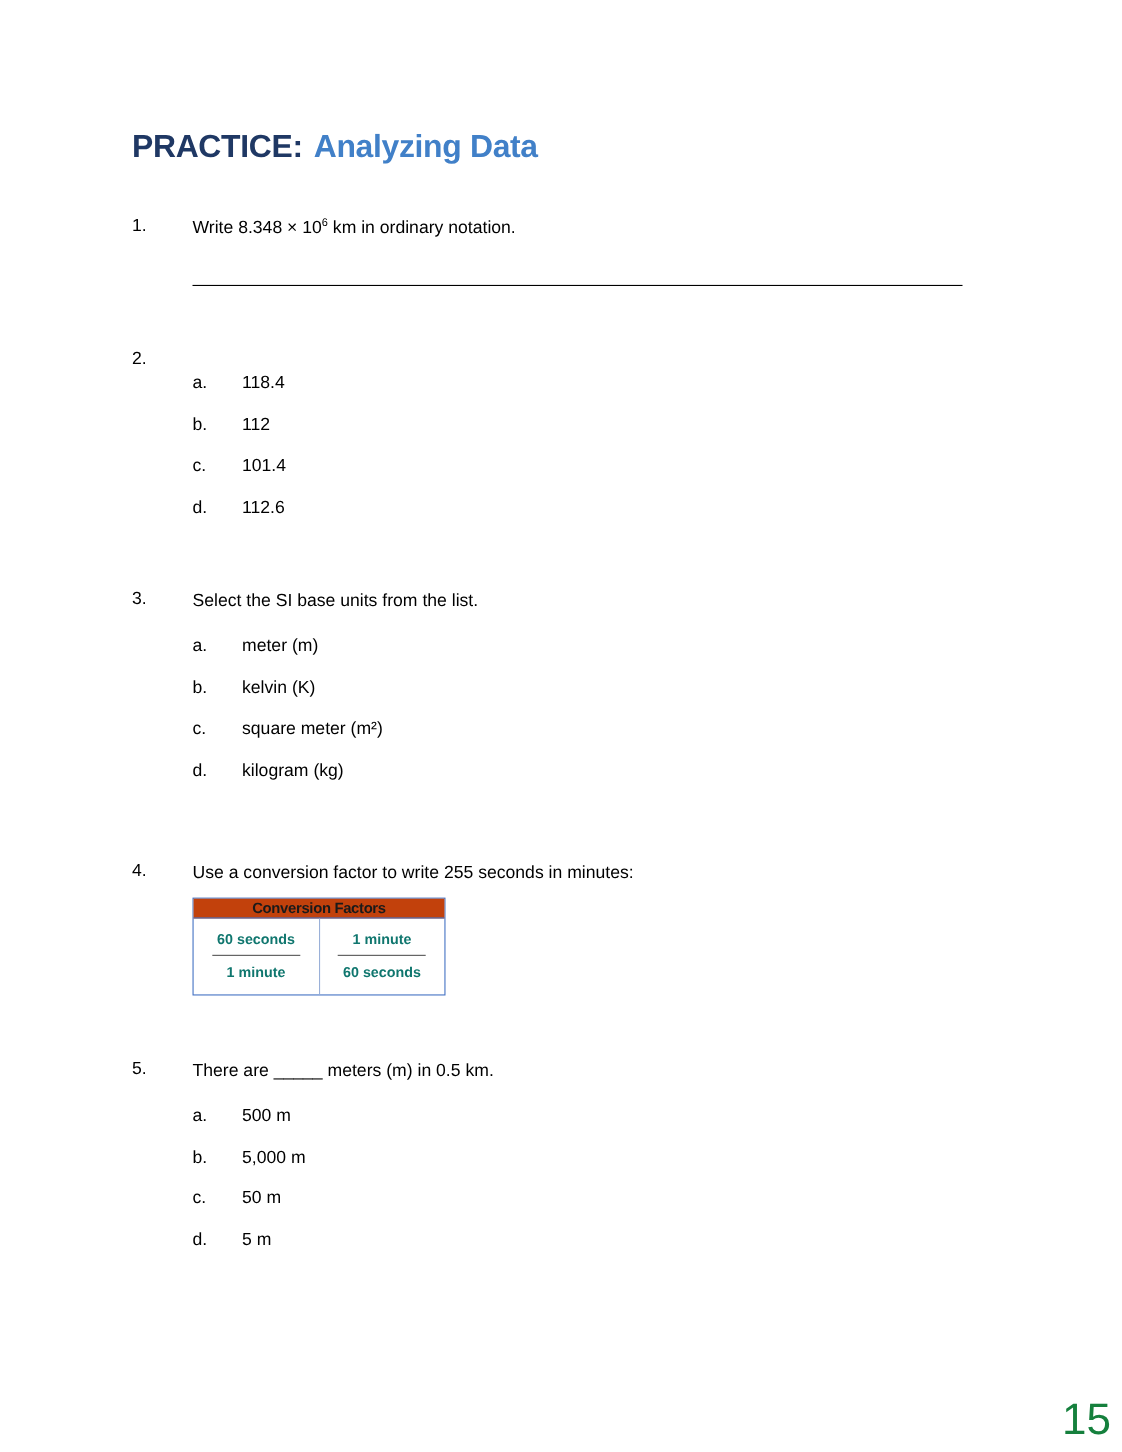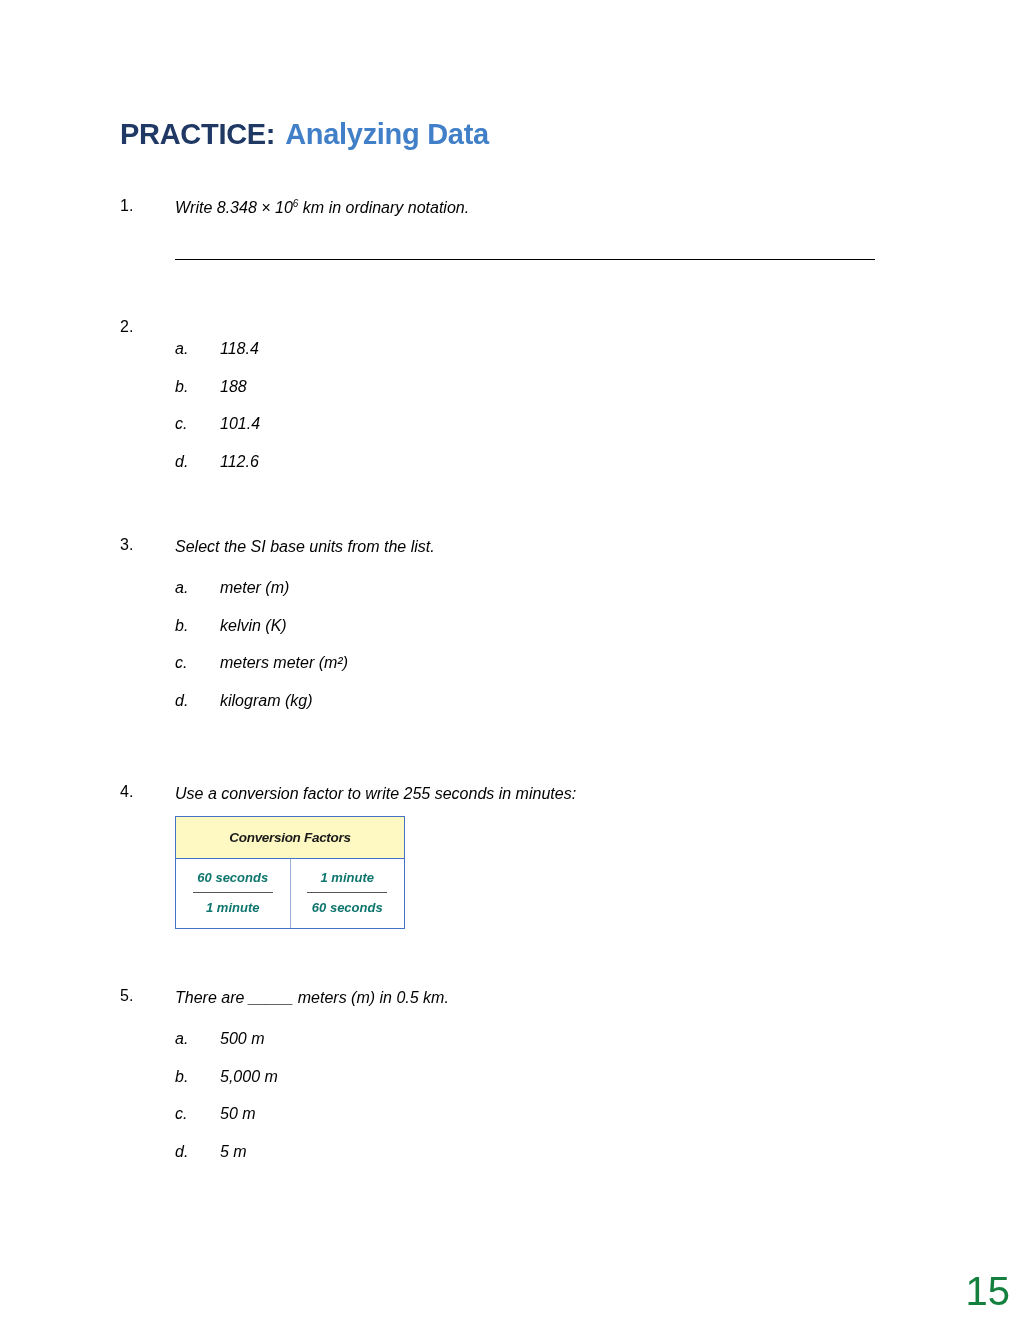--- a/index.html
+++ b/index.html
@@ -19,21 +19,21 @@
   .title .t-prefix{color:#1F3864;}
   .title .t-accent{color:#4180C8;margin-left:10px;}
 
   .question{display:flex;align-items:flex-start;}
   .q1{margin-top:46px;}
   .q2{margin-top:58px;}
   .q3{margin-top:56px;}
   .q4{margin-top:64px;}
   .q5{margin-top:58px;}
   .qnum{width:55px;flex-shrink:0;}
-  .qbody{flex:1;font-style:italic;}
+  .qbody{flex:1;}
   .qtext{margin:0;line-height:21px;}
   sup.exp{font-size:10px;line-height:0;}
 
   .answer-line{
     margin-top:40px;
     width:700px;height:1px;
     border-bottom:1px solid #000;
   }
 
   .options{margin-top:12px;}
@@ -41,27 +41,27 @@
   .letter{width:45px;flex-shrink:0;}
 
   
   .conv-table{
     margin-top:12px;
     width:228px;
     border:1px solid #4472C4;
     background:#ffffff;
   }
   .conv-header{
-    background:#fef9c3;
+    background:#c2410c;
     border-bottom:1px solid #4472C4;
     text-align:center;
     font-size:13.5px;font-weight:bold;
     letter-spacing:-0.3px;
     color:#1a1a1a;
-    padding:13px 0;
+    padding:1px 0;
   }
   .conv-body{display:flex;}
   .fraction{
     flex:1;
     padding:11px 0 13px 0;
     text-align:center;
     font-size:13px;font-weight:bold;color:#0f766e;
   }
   .fraction + .fraction{border-left:1px solid #9AB0D8;}
   .frac-line{
@@ -97,21 +97,21 @@
     <div class="question q2">
       <div class="qnum">2.</div>
       <div class="qbody">
         <div class="options">
           <div class="option">
             <span class="letter">a.</span>
             <span class="otext">118.4</span>
           </div>
           <div class="option">
             <span class="letter">b.</span>
-            <span class="otext">188</span>
+            <span class="otext">112</span>
           </div>
           <div class="option">
             <span class="letter">c.</span>
             <span class="otext">101.4</span>
           </div>
           <div class="option">
             <span class="letter">d.</span>
             <span class="otext">112.6</span>
           </div>
         </div>
@@ -126,21 +126,21 @@
           <div class="option">
             <span class="letter">a.</span>
             <span class="otext">meter (m)</span>
           </div>
           <div class="option">
             <span class="letter">b.</span>
             <span class="otext">kelvin (K)</span>
           </div>
           <div class="option">
             <span class="letter">c.</span>
-            <span class="otext">meters meter (m²)</span>
+            <span class="otext">square meter (m²)</span>
           </div>
           <div class="option">
             <span class="letter">d.</span>
             <span class="otext">kilogram (kg)</span>
           </div>
         </div>
       </div>
     </div>
 
     <div class="question q4">

